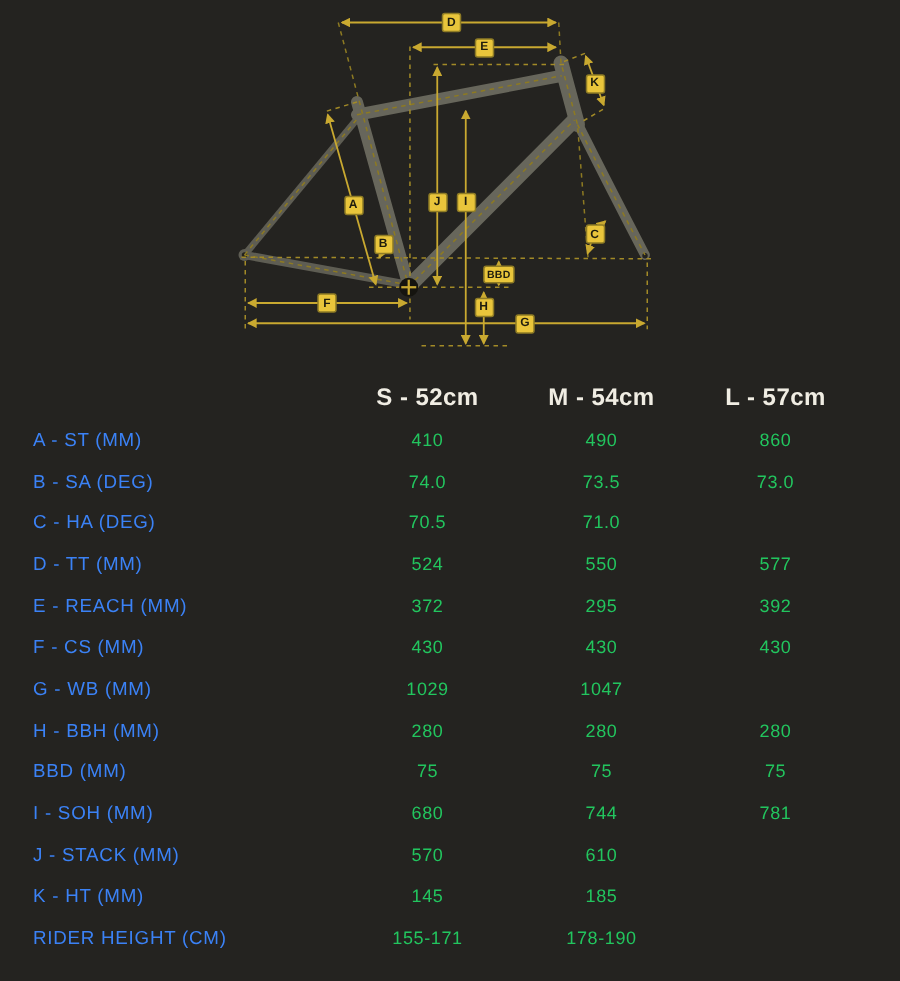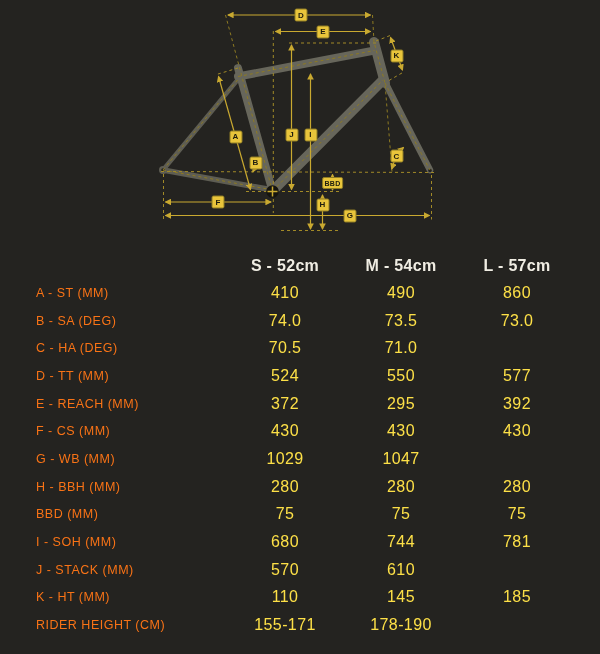--- a/index.html
+++ b/index.html
@@ -20,22 +20,22 @@
     min-width:13px;height:13px;box-sizing:border-box;padding:0 2px;
     display:flex;align-items:center;justify-content:center;
     background:#e9c53b;border:1px solid #8f7c25;border-radius:2px;
     color:#1f1d0e;font-size:8px;font-weight:bold;line-height:1;letter-spacing:0.2px;
   }
   .dlabel.small{font-size:7px;height:12px;}
   
   .geo-table{position:absolute;left:0;top:252px;width:600px;}
   .trow{display:grid;grid-template-columns:227px 116px 116px 116px;height:27.7px;align-items:center;}
   .trow.hdr{height:27px;}
-  .trow .lbl{padding-left:36px;color:#f97316;font-size:12.5px;letter-spacing:0.5px;white-space:nowrap;}
-  .trow .val{text-align:center;color:#fde047;font-size:16px;letter-spacing:0.4px;}
+  .trow .lbl{padding-left:22px;color:#3b82f6;font-size:12.5px;letter-spacing:0.5px;white-space:nowrap;}
+  .trow .val{text-align:center;color:#22c55e;font-size:12px;letter-spacing:0.4px;}
   .trow.hdr .val{font-weight:bold;font-size:16px;color:#f0ede3;letter-spacing:0.3px;}
 </style>
 </head>
 <body>
 
 <div class="screen">
 
   <div class="diagram">
     <svg width="600" height="246" viewBox="0 0 600 246">
       <defs>
@@ -183,21 +183,20 @@
       <div class="val">744</div>
       <div class="val">781</div>
     </div>
     <div class="trow">
       <div class="lbl">J - STACK (MM)</div>
       <div class="val">570</div>
       <div class="val">610</div>
     </div>
     <div class="trow">
       <div class="lbl">K - HT (MM)</div>
-      <div class="val">110</div>
       <div class="val">145</div>
       <div class="val">185</div>
     </div>
     <div class="trow">
       <div class="lbl">RIDER HEIGHT (CM)</div>
       <div class="val">155-171</div>
       <div class="val">178-190</div>
     </div>
   </div>
 

